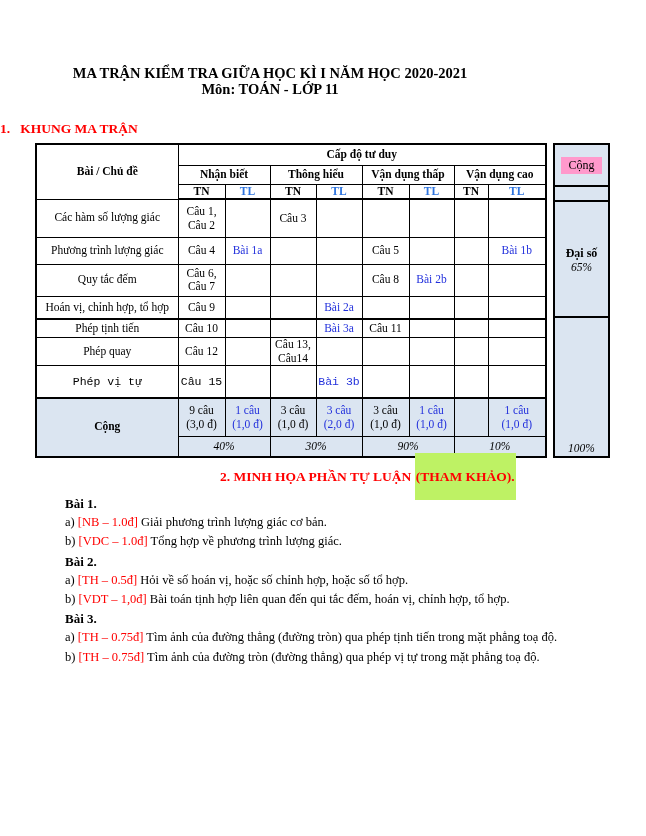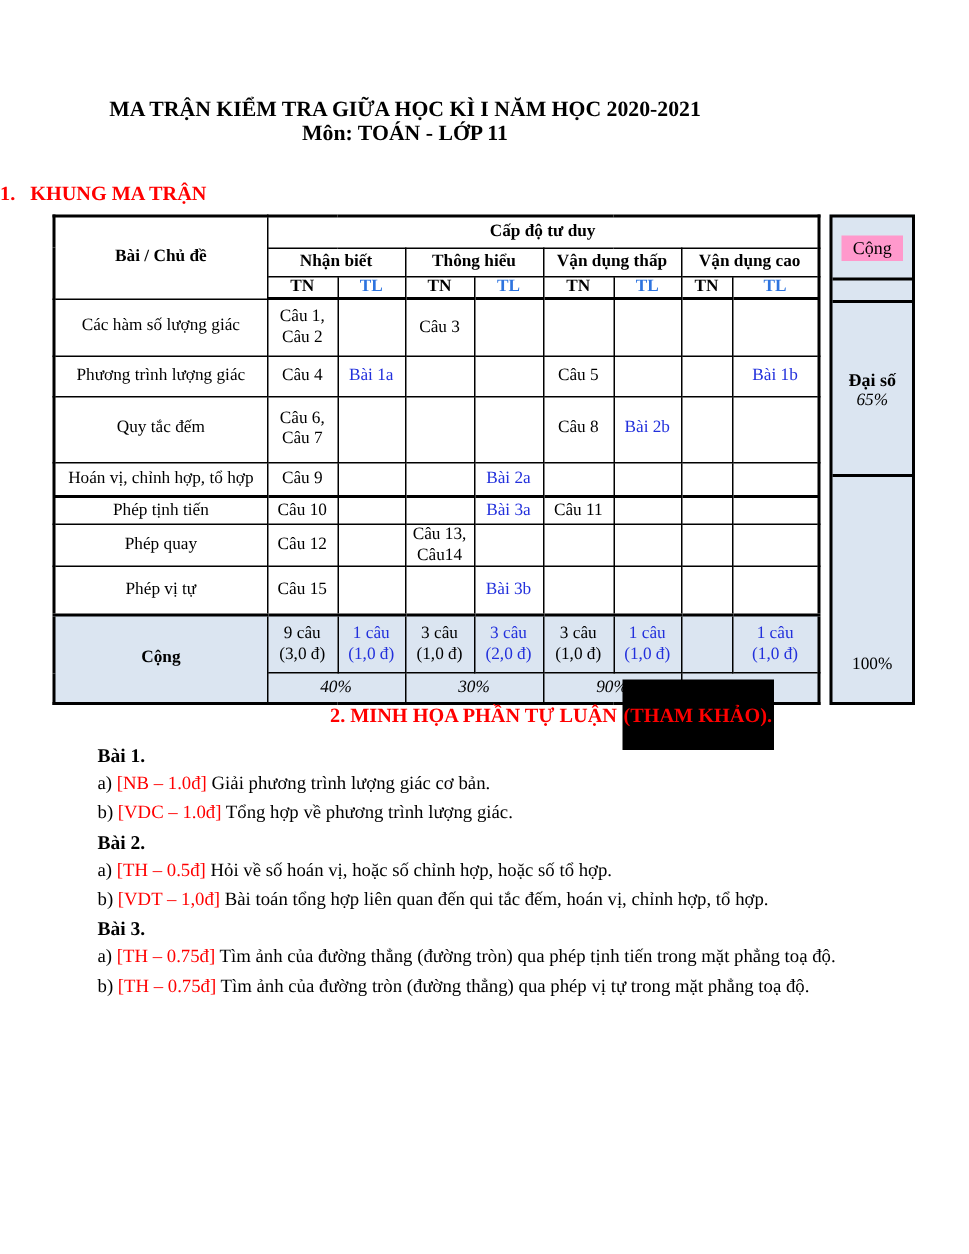--- a/index.html
+++ b/index.html
@@ -7,57 +7,57 @@
     position:relative; width:646px; height:836px; background:#ffffff;
     font-family:"Liberation Serif", serif; color:#000; overflow:hidden;
   }
   
   .doc-title{position:absolute; top:65px; left:0; width:540px; text-align:center;
     font-weight:bold; font-size:14.5px; line-height:16px;}
   .h-red1{position:absolute; top:121px; left:0; width:646px; 
     color:#ff0000; font-weight:bold; font-size:13.5px;}
   .h-red1 .num{margin-right:10px;}
   .h-red2{position:absolute; top:469px; left:220px; color:#ff0000; font-weight:bold; font-size:13.5px;}
-  .h-red2 .hl{background:#000000; padding:16px 1px;}
+  .h-red2 .hl{background:#bef264; padding:16px 1px;}
 
   
   .tablewrap{position:absolute; left:35px; top:143px; display:flex; gap:6px; align-items:stretch;}
   table.main{border-collapse:collapse; table-layout:fixed; width:510px; border:2px solid #000;}
   table.main td{border:1px solid #000; text-align:center; vertical-align:middle;
     font-size:11.5px; padding:0 1px; white-space:pre-line; line-height:1.2;}
   td.gsep{border-left:2px solid #000;}
   td.topic{border-right:2px solid #000; font-size:11.5px;}
   tr.hr1 td, tr.hr2 td, tr.hr3 td{font-weight:bold;}
   tr.hr3 td{border-bottom:2px solid #000;}
   tr.r4 td, tr.r7 td{border-bottom:2px solid #000;}
   tr.hr1{height:21px;} tr.hr2{height:19px;} tr.hr3{height:14px;padding-left:11px;}
-  tr.r1{height:38px;} tr.r2{height:27px;} tr.r3{height:44px;}
-  tr.r4{height:23px;} tr.r5{height:18px;} tr.r6{height:27px;margin-top:16px;} tr.r7{height:32px;}
+  tr.r1{height:38px;} tr.r2{height:27px;} tr.r3{height:32px;}
+  tr.r4{height:23px;} tr.r5{height:18px;} tr.r6{height:27px;margin-top:16px;} tr.r7{height:32px;font-family:Liberation Mono, monospace;}
   tr.fr1{height:39px;} tr.fr2{height:20px;}
   tr.fr1 td, tr.fr2 td{background:#dbe5f1;}
   td.flabel{font-weight:bold; font-size:12px;}
   td.counts{font-size:10.8px;margin-left:44px;}
   tr.fr2 td{font-style:italic; font-size:11.5px;}
   .tlblue{color:#2e74df;}
   .blue{color:#2230dc;}
 
   
   .congcol{width:57px; border:2px solid #000; background:#dbe5f1;
     display:flex; flex-direction:column; box-sizing:border-box;}
   .congcol > div{box-sizing:border-box; display:flex; flex-direction:column;
     align-items:center; justify-content:center; text-align:center;}
   .cc-head{height:42px; border-bottom:2px solid #000; font-size:12px;}
   .cc-head .pink{background:#ff99cc; padding:1px 7px; display:inline-block;}
   .cc-sub{height:15px; border-bottom:2px solid #000;}
   .cc-g1{height:116px; border-bottom:2px solid #000;}
   .cc-g2{height:68px; border-bottom:2px solid #000;}
   .cc-glabel{font-weight:bold; font-size:12px;}
   .cc-gpct{font-style:italic; font-size:11.5px;}
-  .cc-total{flex:1; justify-content:flex-end !important; padding-bottom:19px;
-    font-size:11.5px;}
+  .cc-total{flex:1; justify-content:flex-end !important; padding-bottom:2px;
+    font-style:italic; font-size:11.5px;}
 
   
   .exercises{position:absolute; left:65px; top:494px; width:540px; font-size:12.5px; line-height:19.2px;}
   .ex-title{font-weight:bold; font-size:13px;}
   .tag{color:#ff0000;}
 </style>
 </head>
 <body>
 
 <div class="page">
@@ -232,19 +232,19 @@
   <div class="h-red2">
     <span>2. MINH HỌA PHẦN TỰ LUẬN </span><span class="hl">(THAM KHẢO).</span>
   </div>
 
   <div class="exercises">
     <div class="ex-title">Bài 1.</div>
     <div class="ex-item"><span>a) </span><span class="tag">[NB – 1.0đ]</span><span> Giải phương trình lượng giác cơ bản.</span></div>
     <div class="ex-item"><span>b) </span><span class="tag">[VDC – 1.0đ]</span><span> Tổng hợp về phương trình lượng giác.</span></div>
     <div class="ex-title">Bài 2.</div>
     <div class="ex-item"><span>a) </span><span class="tag">[TH – 0.5đ]</span><span> Hỏi về số hoán vị, hoặc số chỉnh hợp, hoặc số tổ hợp.</span></div>
-    <div class="ex-item"><span>b) </span><span class="tag">[VDT – 1,0đ]</span><span> Bài toán tổng hợp liên quan đến qui tắc đếm, hoán vị, chỉnh hợp, tổ hợp.</span></div>
+    <div class="ex-item"><span>b) </span><span class="tag">[VDT – 1,0đ]</span><span> Bài toán tịnh hợp liên quan đến qui tắc đếm, hoán vị, chỉnh hợp, tổ hợp.</span></div>
     <div class="ex-title">Bài 3.</div>
     <div class="ex-item"><span>a) </span><span class="tag">[TH – 0.75đ]</span><span> Tìm ảnh của đường thẳng (đường tròn) qua phép tịnh tiến trong mặt phẳng toạ độ.</span></div>
     <div class="ex-item"><span>b) </span><span class="tag">[TH – 0.75đ]</span><span> Tìm ảnh của đường tròn (đường thẳng) qua phép vị tự trong mặt phẳng toạ độ.</span></div>
   </div>
 
 </div>
 
 </body></html>

